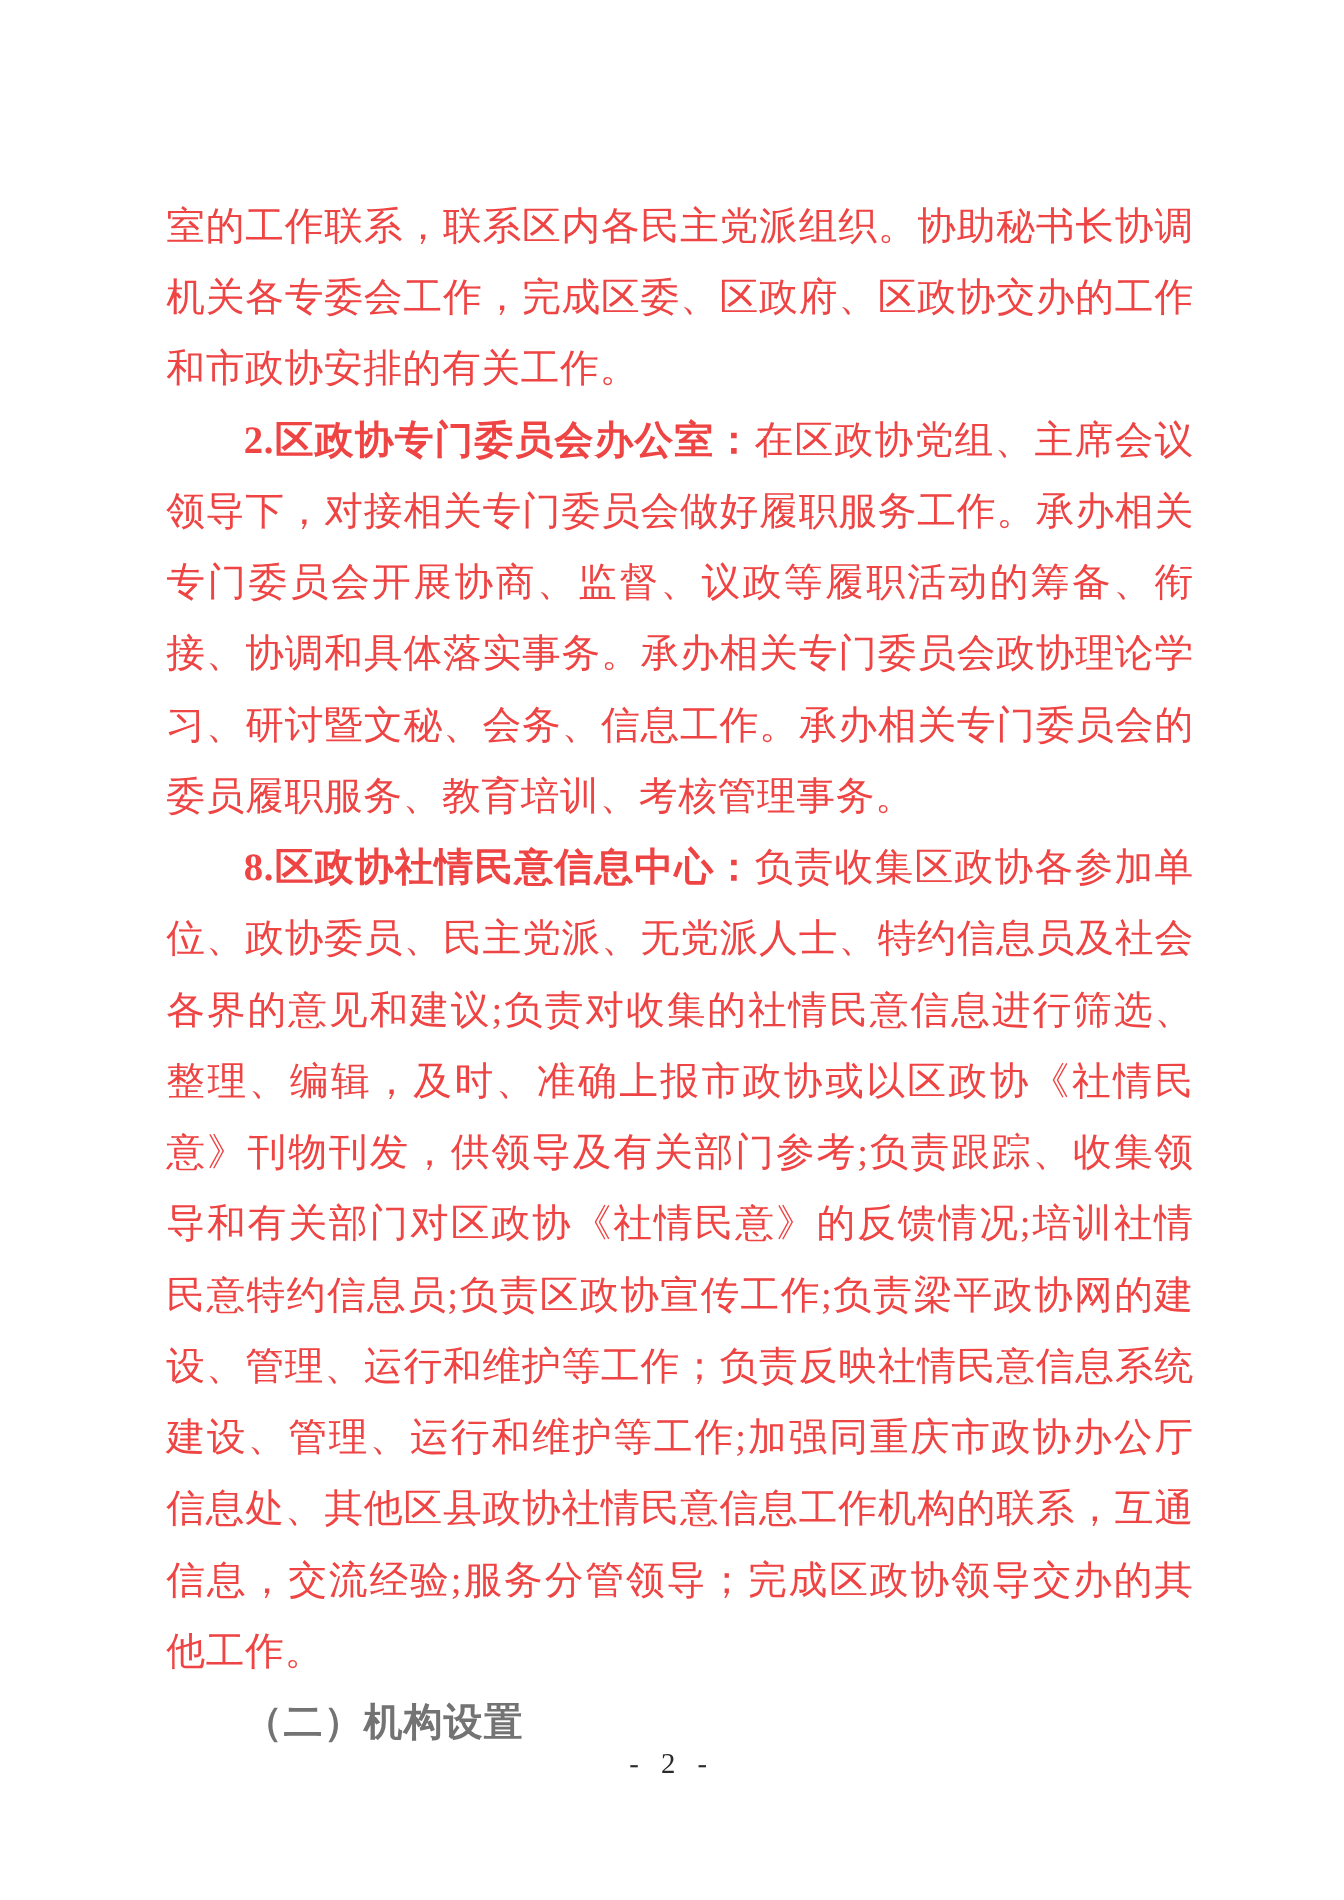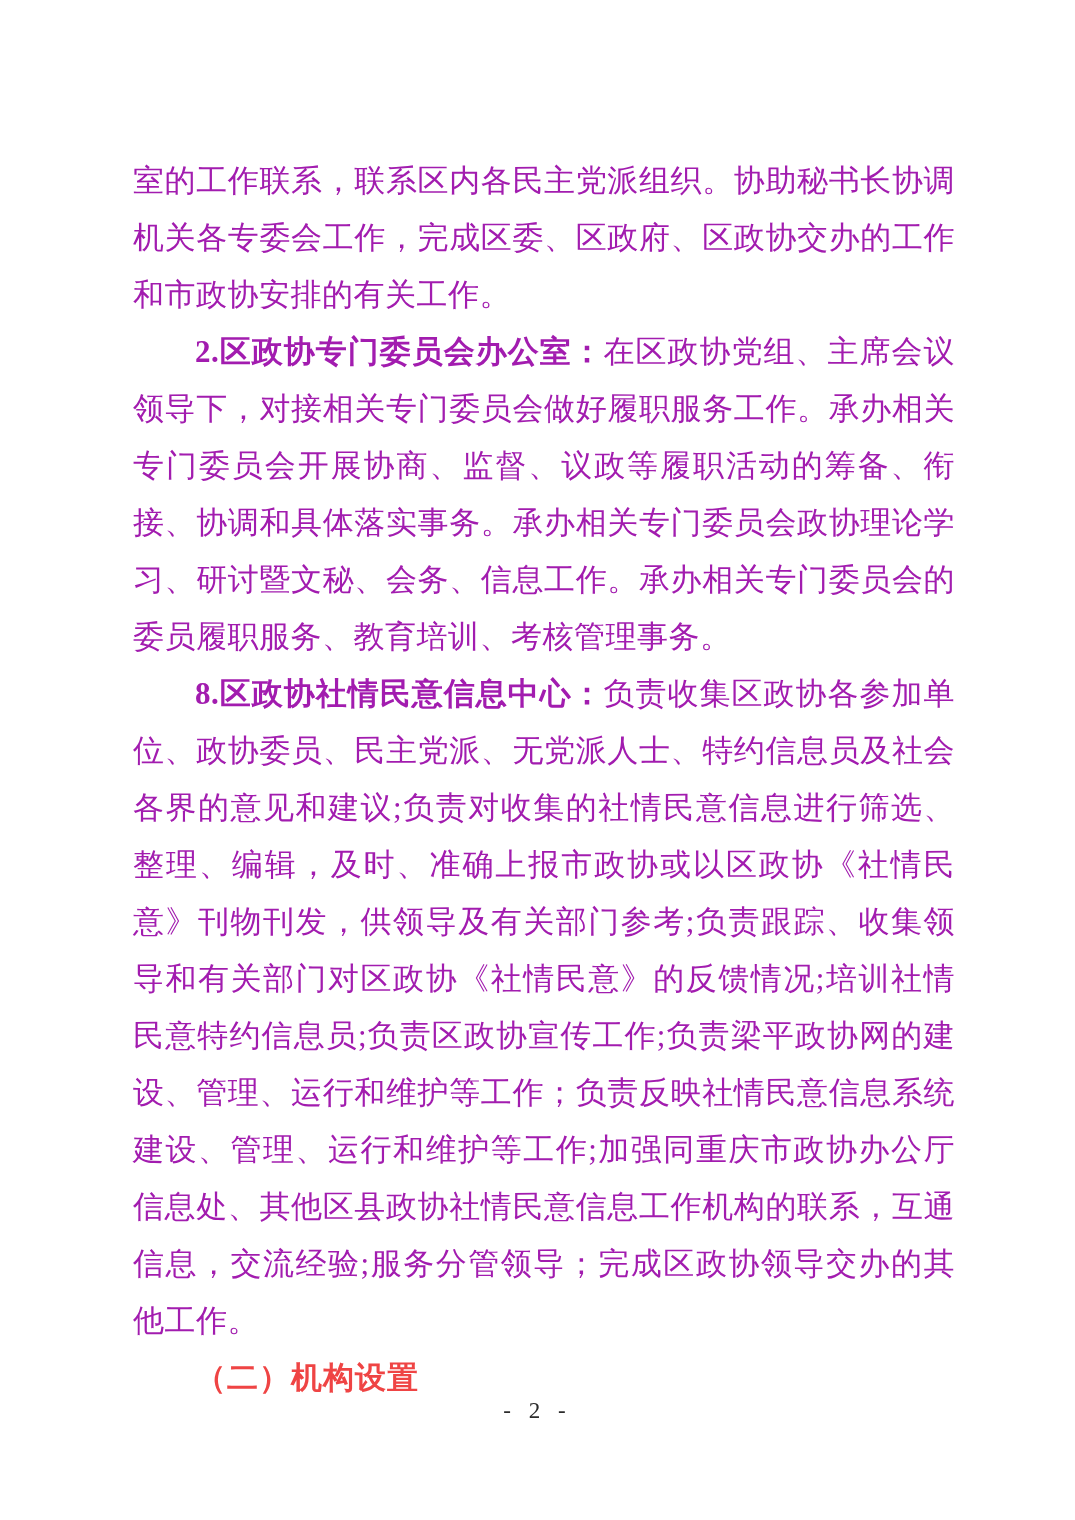--- a/index.html
+++ b/index.html
@@ -23,37 +23,37 @@
     color: #1b1b1b;
   }
   .para {
     margin: 0;
     font-size: 31px;
     line-height: 57px;
     letter-spacing: 0.5px;
     text-align: justify;
     text-justify: inter-ideograph;
     font-weight: 400;
-    color: #a21caf;
+    color: #ef4444;
   }
   .para.indent {
     text-indent: 2em;
   }
   .para .lead {
     font-weight: 700;
     letter-spacing: 0.5px;
   }
   .section-heading {
     margin: 0;
     font-size: 31px;
     line-height: 57px;
     letter-spacing: 1px;
     text-indent: 2em;
     font-weight: 700;
-    color: #ef4444;
+    color: #737373;
   }
   .page-footer {
     position: absolute;
     left: 0;
     right: 0;
     top: 1398px;
     text-align: center;
   }
   .page-number {
     font-size: 23px;

